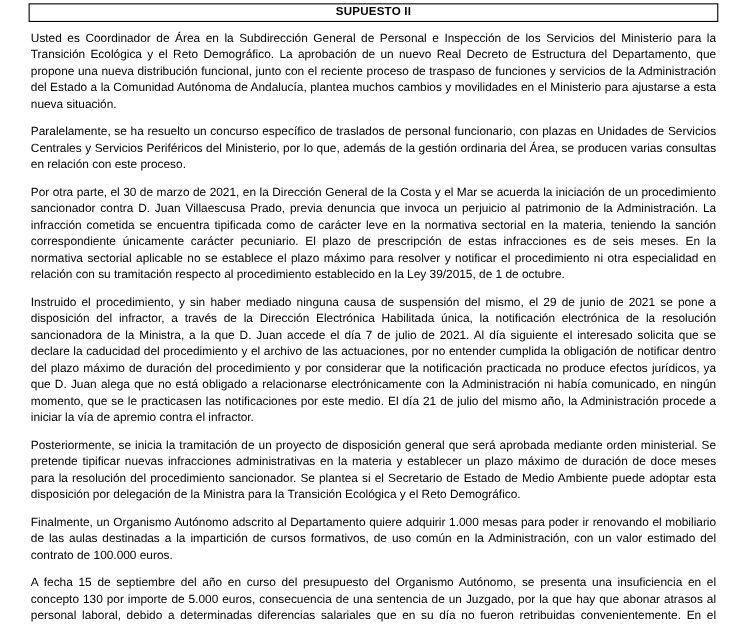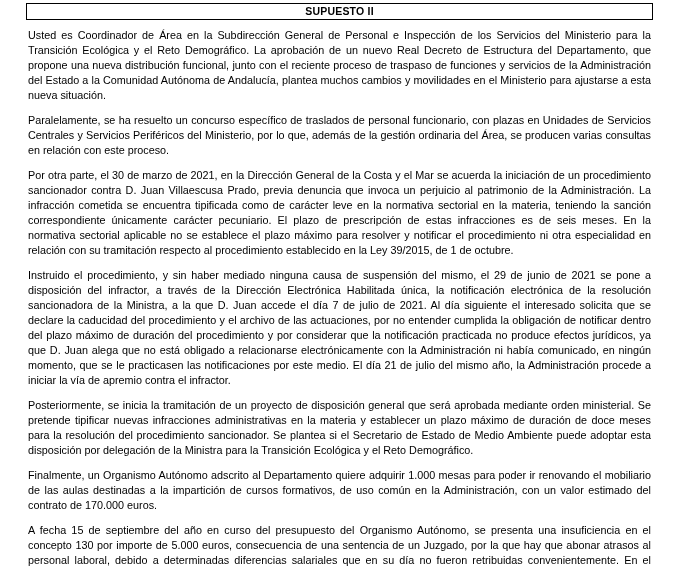--- a/index.html
+++ b/index.html
@@ -67,18 +67,18 @@
   <div class="title-box">
     <span class="title-text">SUPUESTO II</span>
   </div>
 
   <div class="body-area">
     <p class="para">Usted es Coordinador de Área en la Subdirección General de Personal e Inspección de los Servicios del Ministerio para la Transición Ecológica y el Reto Demográfico. La aprobación de un nuevo Real Decreto de Estructura del Departamento, que propone una nueva distribución funcional, junto con el reciente proceso de traspaso de funciones y servicios de la Administración del Estado a la Comunidad Autónoma de Andalucía, plantea muchos cambios y movilidades en el Ministerio para ajustarse a esta nueva situación.</p>
     <p class="para">Paralelamente, se ha resuelto un concurso específico de traslados de personal funcionario, con plazas en Unidades de Servicios Centrales y Servicios Periféricos del Ministerio, por lo que, además de la gestión ordinaria del Área, se producen varias consultas en relación con este proceso.</p>
     <p class="para">Por otra parte, el 30 de marzo de 2021, en la Dirección General de la Costa y el Mar se acuerda la iniciación de un procedimiento sancionador contra D. Juan Villaescusa Prado, previa denuncia que invoca un perjuicio al patrimonio de la Administración. La infracción cometida se encuentra tipificada como de carácter leve en la normativa sectorial en la materia, teniendo la sanción correspondiente únicamente carácter pecuniario. El plazo de prescripción de estas infracciones es de seis meses. En la normativa sectorial aplicable no se establece el plazo máximo para resolver y notificar el procedimiento ni otra especialidad en relación con su tramitación respecto al procedimiento establecido en la Ley 39/2015, de 1 de octubre.</p>
     <p class="para">Instruido el procedimiento, y sin haber mediado ninguna causa de suspensión del mismo, el 29 de junio de 2021 se pone a disposición del infractor, a través de la Dirección Electrónica Habilitada única, la notificación electrónica de la resolución sancionadora de la Ministra, a la que D. Juan accede el día 7 de julio de 2021. Al día siguiente el interesado solicita que se declare la caducidad del procedimiento y el archivo de las actuaciones, por no entender cumplida la obligación de notificar dentro del plazo máximo de duración del procedimiento y por considerar que la notificación practicada no produce efectos jurídicos, ya que D. Juan alega que no está obligado a relacionarse electrónicamente con la Administración ni había comunicado, en ningún momento, que se le practicasen las notificaciones por este medio. El día 21 de julio del mismo año, la Administración procede a iniciar la vía de apremio contra el infractor.</p>
     <p class="para">Posteriormente, se inicia la tramitación de un proyecto de disposición general que será aprobada mediante orden ministerial. Se pretende tipificar nuevas infracciones administrativas en la materia y establecer un plazo máximo de duración de doce meses para la resolución del procedimiento sancionador. Se plantea si el Secretario de Estado de Medio Ambiente puede adoptar esta disposición por delegación de la Ministra para la Transición Ecológica y el Reto Demográfico.</p>
-    <p class="para">Finalmente, un Organismo Autónomo adscrito al Departamento quiere adquirir 1.000 mesas para poder ir renovando el mobiliario de las aulas destinadas a la impartición de cursos formativos, de uso común en la Administración, con un valor estimado del contrato de 170.000 euros.</p>
+    <p class="para">Finalmente, un Organismo Autónomo adscrito al Departamento quiere adquirir 1.000 mesas para poder ir renovando el mobiliario de las aulas destinadas a la impartición de cursos formativos, de uso común en la Administración, con un valor estimado del contrato de 100.000 euros.</p>
     <p class="para">A fecha 15 de septiembre del año en curso del presupuesto del Organismo Autónomo, se presenta una insuficiencia en el concepto 130 por importe de 5.000 euros, consecuencia de una sentencia de un Juzgado, por la que hay que abonar atrasos al personal laboral, debido a determinadas diferencias salariales que en su día no fueron retribuidas convenientemente. En el concepto 120 hay un remanente de 4.000 euros, fruto de un suplemento de crédito realizado en el ejercicio económico. El subconcepto 160.00 es vinculante a nivel de subconcepto.</p>
 
   </div>
 
 </div>
 
 </body></html>

